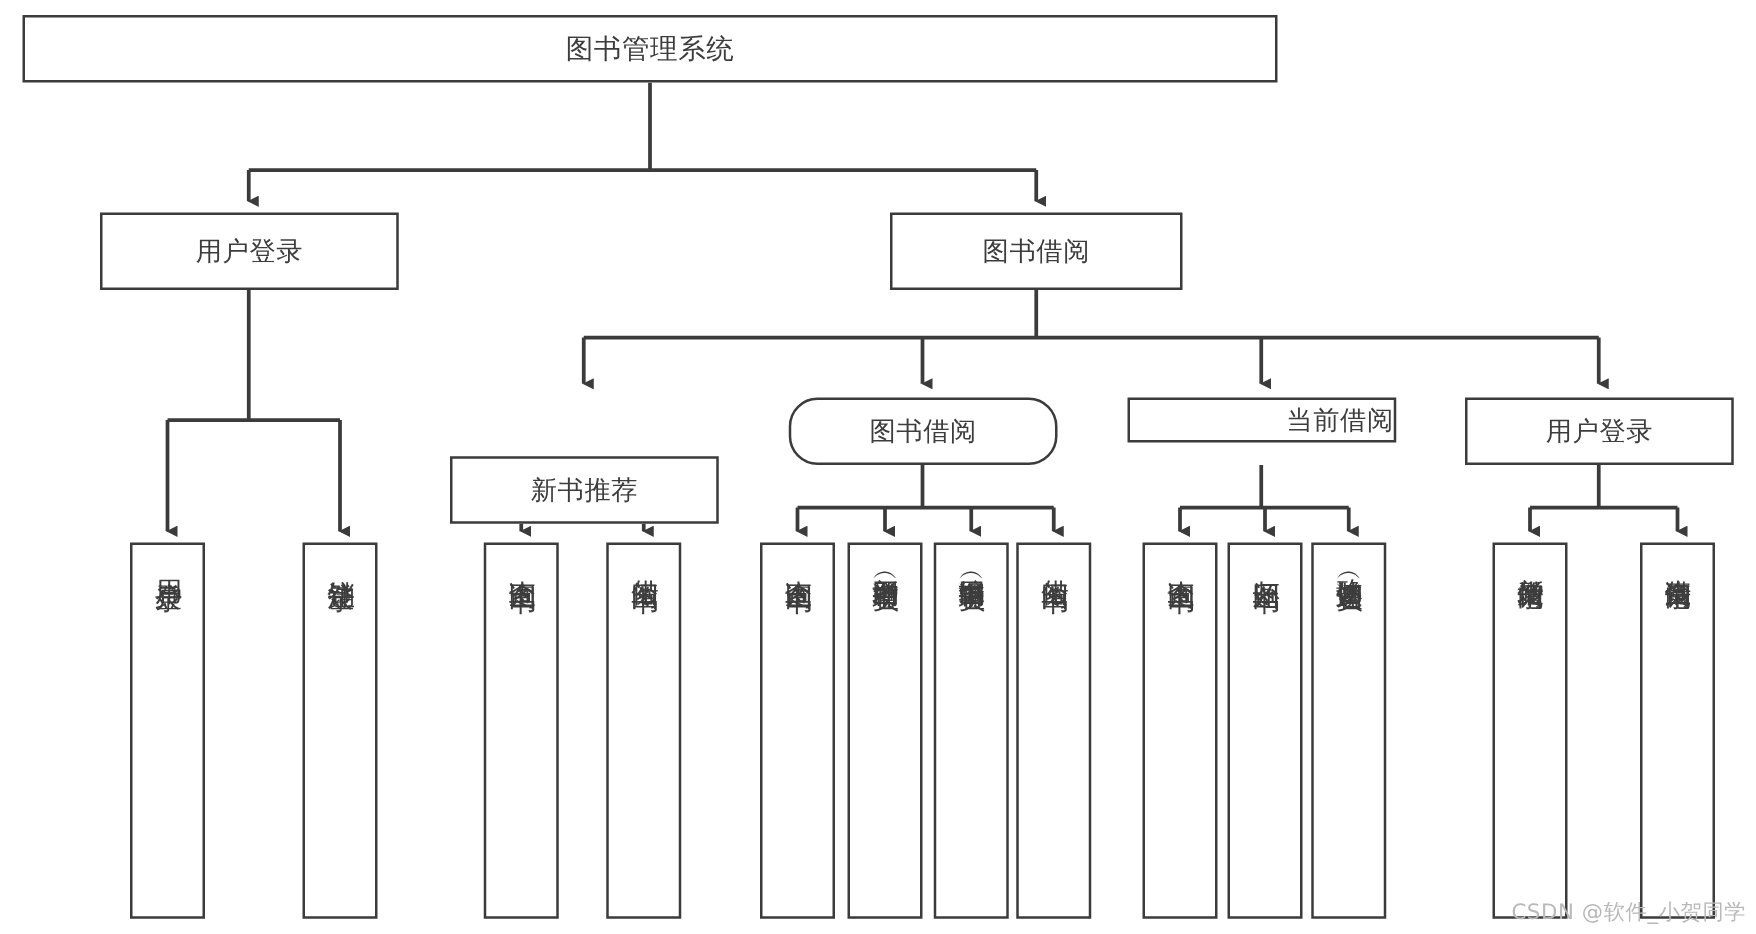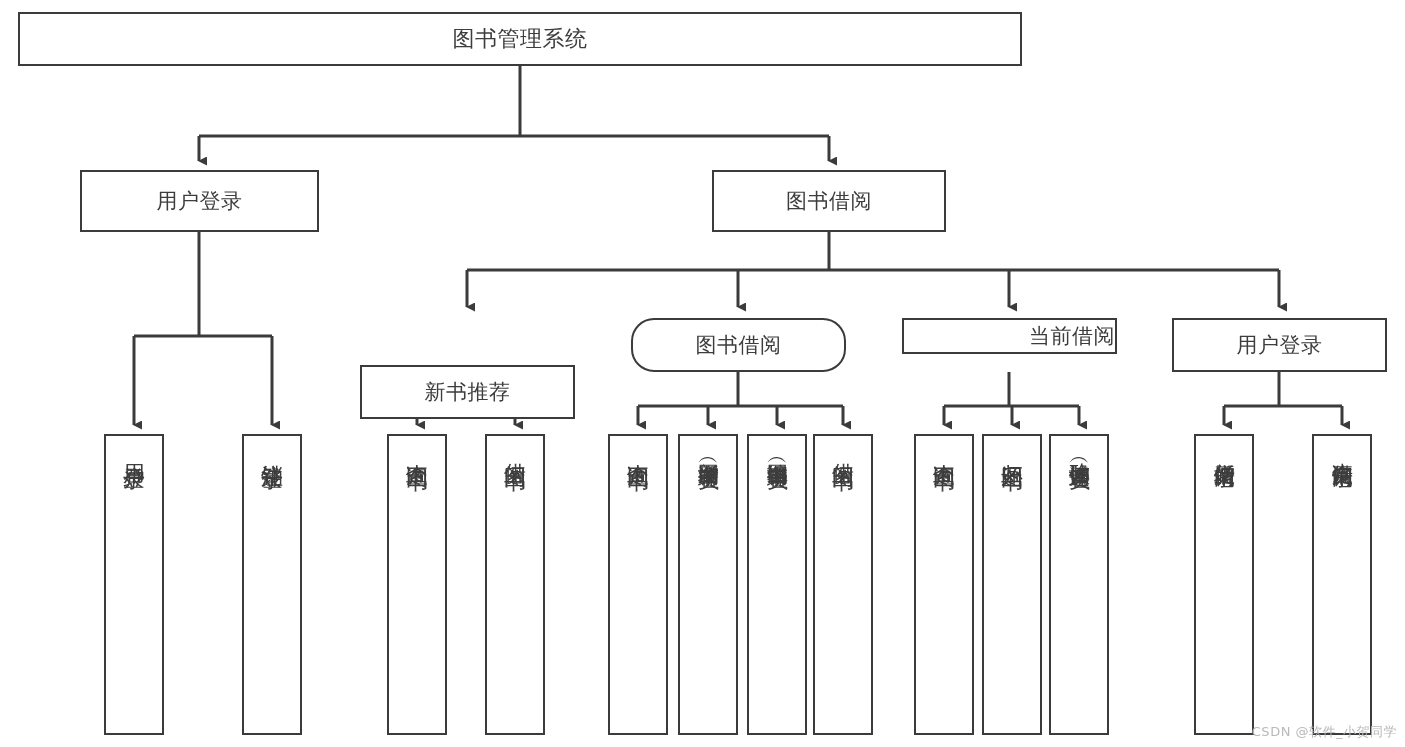--- a/index.html
+++ b/index.html
@@ -72,21 +72,21 @@
     white-space: nowrap;
   }
   .node.vertical.tall-text .node-label {
     font-size: 21px;
     letter-spacing: 1px;
   }
   .watermark {
     position: absolute;
     right: 8px;
     bottom: 6px;
-    font-size: 13px;
+    font-size: 17px;
     color: #b9b9b9;
     letter-spacing: 0.5px;
     white-space: nowrap;
     z-index: 3;
     font-family: "DejaVu Sans", "Liberation Sans", sans-serif;
   }
 </style>
 </head>
 <body>
 

